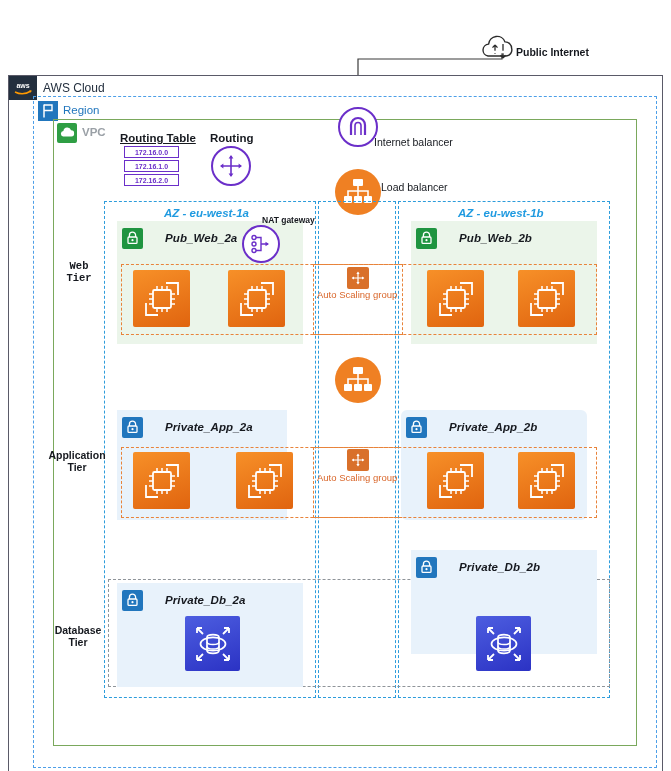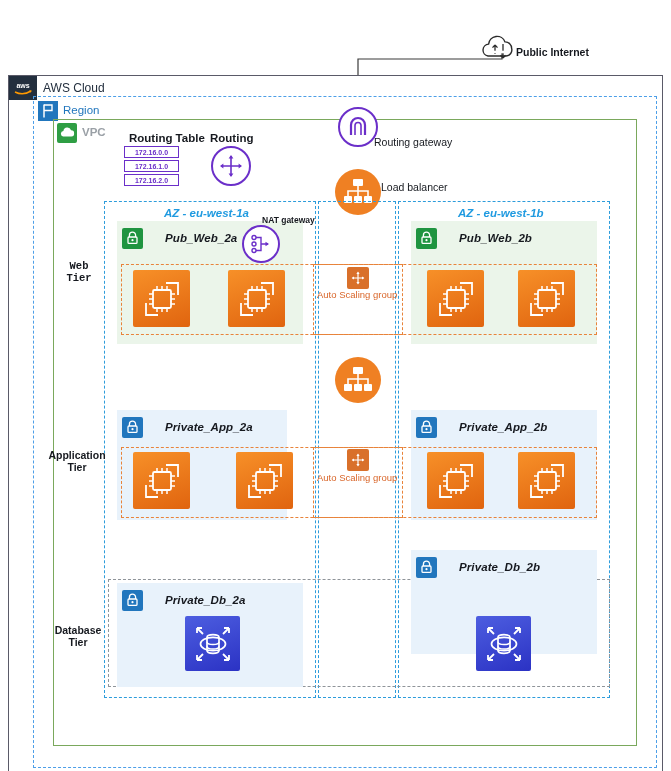--- a/index.html
+++ b/index.html
@@ -203,21 +203,21 @@
   <div class="lbl lbl-region" style="left:63px;top:80px;">Region</div>
 
   <div class="abs vpc"></div>
   <div class="abs vpc-chip">
     <svg width="15" height="12" viewBox="0 0 15 12">
       <path d="M3,9.5 a2.8,2.8 0 0 1 0.4,-5.5 a4,4 0 0 1 7.7,-0.8 a3,3 0 0 1 3,3.2 a2.9,2.9 0 0 1 -2.7,3.1 z" fill="#ffffff"></path>
     </svg>
   </div>
   <div class="lbl lbl-vpc" style="left:82px;top:102px;">VPC</div>
 
-  <div class="lbl lbl-dark" style="left:129px;top:108px;">Routing Table</div>
+  <div class="lbl lbl-dark" style="left:120px;top:108px;text-decoration:underline;">Routing Table</div>
   <div class="abs" style="left:124px;top:122px;width:56px;height:40px;display:flex;flex-direction:column;gap:2px;">
     <div class="rt-row">172.16.0.0</div>
     <div class="rt-row">172.16.1.0</div>
     <div class="rt-row">172.16.2.0</div>
   </div>
 
   <div class="lbl lbl-dark" style="left:210px;top:108px;">Routing</div>
   <div class="abs circ-purple" style="left:211px;top:122px;">
     <svg width="26" height="26" viewBox="0 0 26 26">
       <path d="M13,3 L13,23 M3,13 L23,13" stroke="#6b2fc9" stroke-width="1.6"></path>
@@ -227,21 +227,21 @@
       <path d="M24,13 L20.6,10.6 L20.6,15.4 Z" fill="#6b2fc9"></path>
     </svg>
   </div>
 
   <div class="abs circ-purple" style="left:338px;top:83px;">
     <svg width="26" height="26" viewBox="0 0 26 26">
       <path d="M6,21 L6,11 a7,7 0 0 1 14,0 L20,21" fill="none" stroke="#6b2fc9" stroke-width="2.2"></path>
       <path d="M10,21 L10,11.5 a3,3 0 0 1 6,0 L16,21" fill="none" stroke="#6b2fc9" stroke-width="1.6"></path>
     </svg>
   </div>
-  <div class="lbl lbl-plain" style="left:374px;top:112px;">Routing gateway</div>
+  <div class="lbl lbl-plain" style="left:374px;top:112px;">Internet balancer</div>
 
   <div class="abs elb" style="left:335px;top:145px;">
     <svg width="32" height="30" viewBox="0 0 32 30">
       <rect x="11" y="2" width="10" height="7" rx="1" fill="#ffffff"></rect>
       <rect x="2" y="19" width="8" height="7" rx="1" fill="#ffffff"></rect>
       <rect x="12" y="19" width="8" height="7" rx="1" fill="#ffffff"></rect>
       <rect x="22" y="19" width="8" height="7" rx="1" fill="#ffffff"></rect>
       <path d="M16,9 L16,14 M6,19 L6,14 L26,14 L26,19 M16,14 L16,19" stroke="#ffffff" stroke-width="1.6" fill="none"></path>
     </svg>
   </div>
@@ -415,21 +415,21 @@
         <path d="M15,11 L15,7 M20,11 L20,7 M25,11 L25,7"></path>
         <path d="M15,29 L15,33 M20,29 L20,33 M25,29 L25,33"></path>
         <path d="M11,15 L7,15 M11,20 L7,20 M11,25 L7,25"></path>
         <path d="M29,15 L33,15 M29,20 L33,20 M29,25 L33,25"></path>
       </g>
       <path d="M24,4 L36,4 L36,16" fill="none" stroke="#ffffff" stroke-width="1.8"></path>
       <path d="M16,36 L4,36 L4,24" fill="none" stroke="#ffffff" stroke-width="1.8"></path>
     </svg>
   </div>
 
-  <div class="abs subnet" style="left:411px;top:386px;width:186px;height:110px;">
+  <div class="abs subnet" style="left:401px;top:386px;width:186px;height:110px;border-radius:6px;">
     <div class="subnet-label">
       <span class="sn-icon blue">
         <svg width="13" height="14" viewBox="0 0 13 14">
           <path d="M3.4,6 L3.4,4.2 a3.1,3.1 0 0 1 6.2,0 L9.6,6" fill="none" stroke="#ffffff" stroke-width="1.3"></path>
           <rect x="2" y="6" width="9" height="6.4" rx="1" fill="none" stroke="#ffffff" stroke-width="1.3"></rect>
           <circle cx="6.5" cy="9.2" r="1.1" fill="#ffffff"></circle>
         </svg>
       </span>
       <span class="sn-name">Private_App_2b</span>
     </div>

